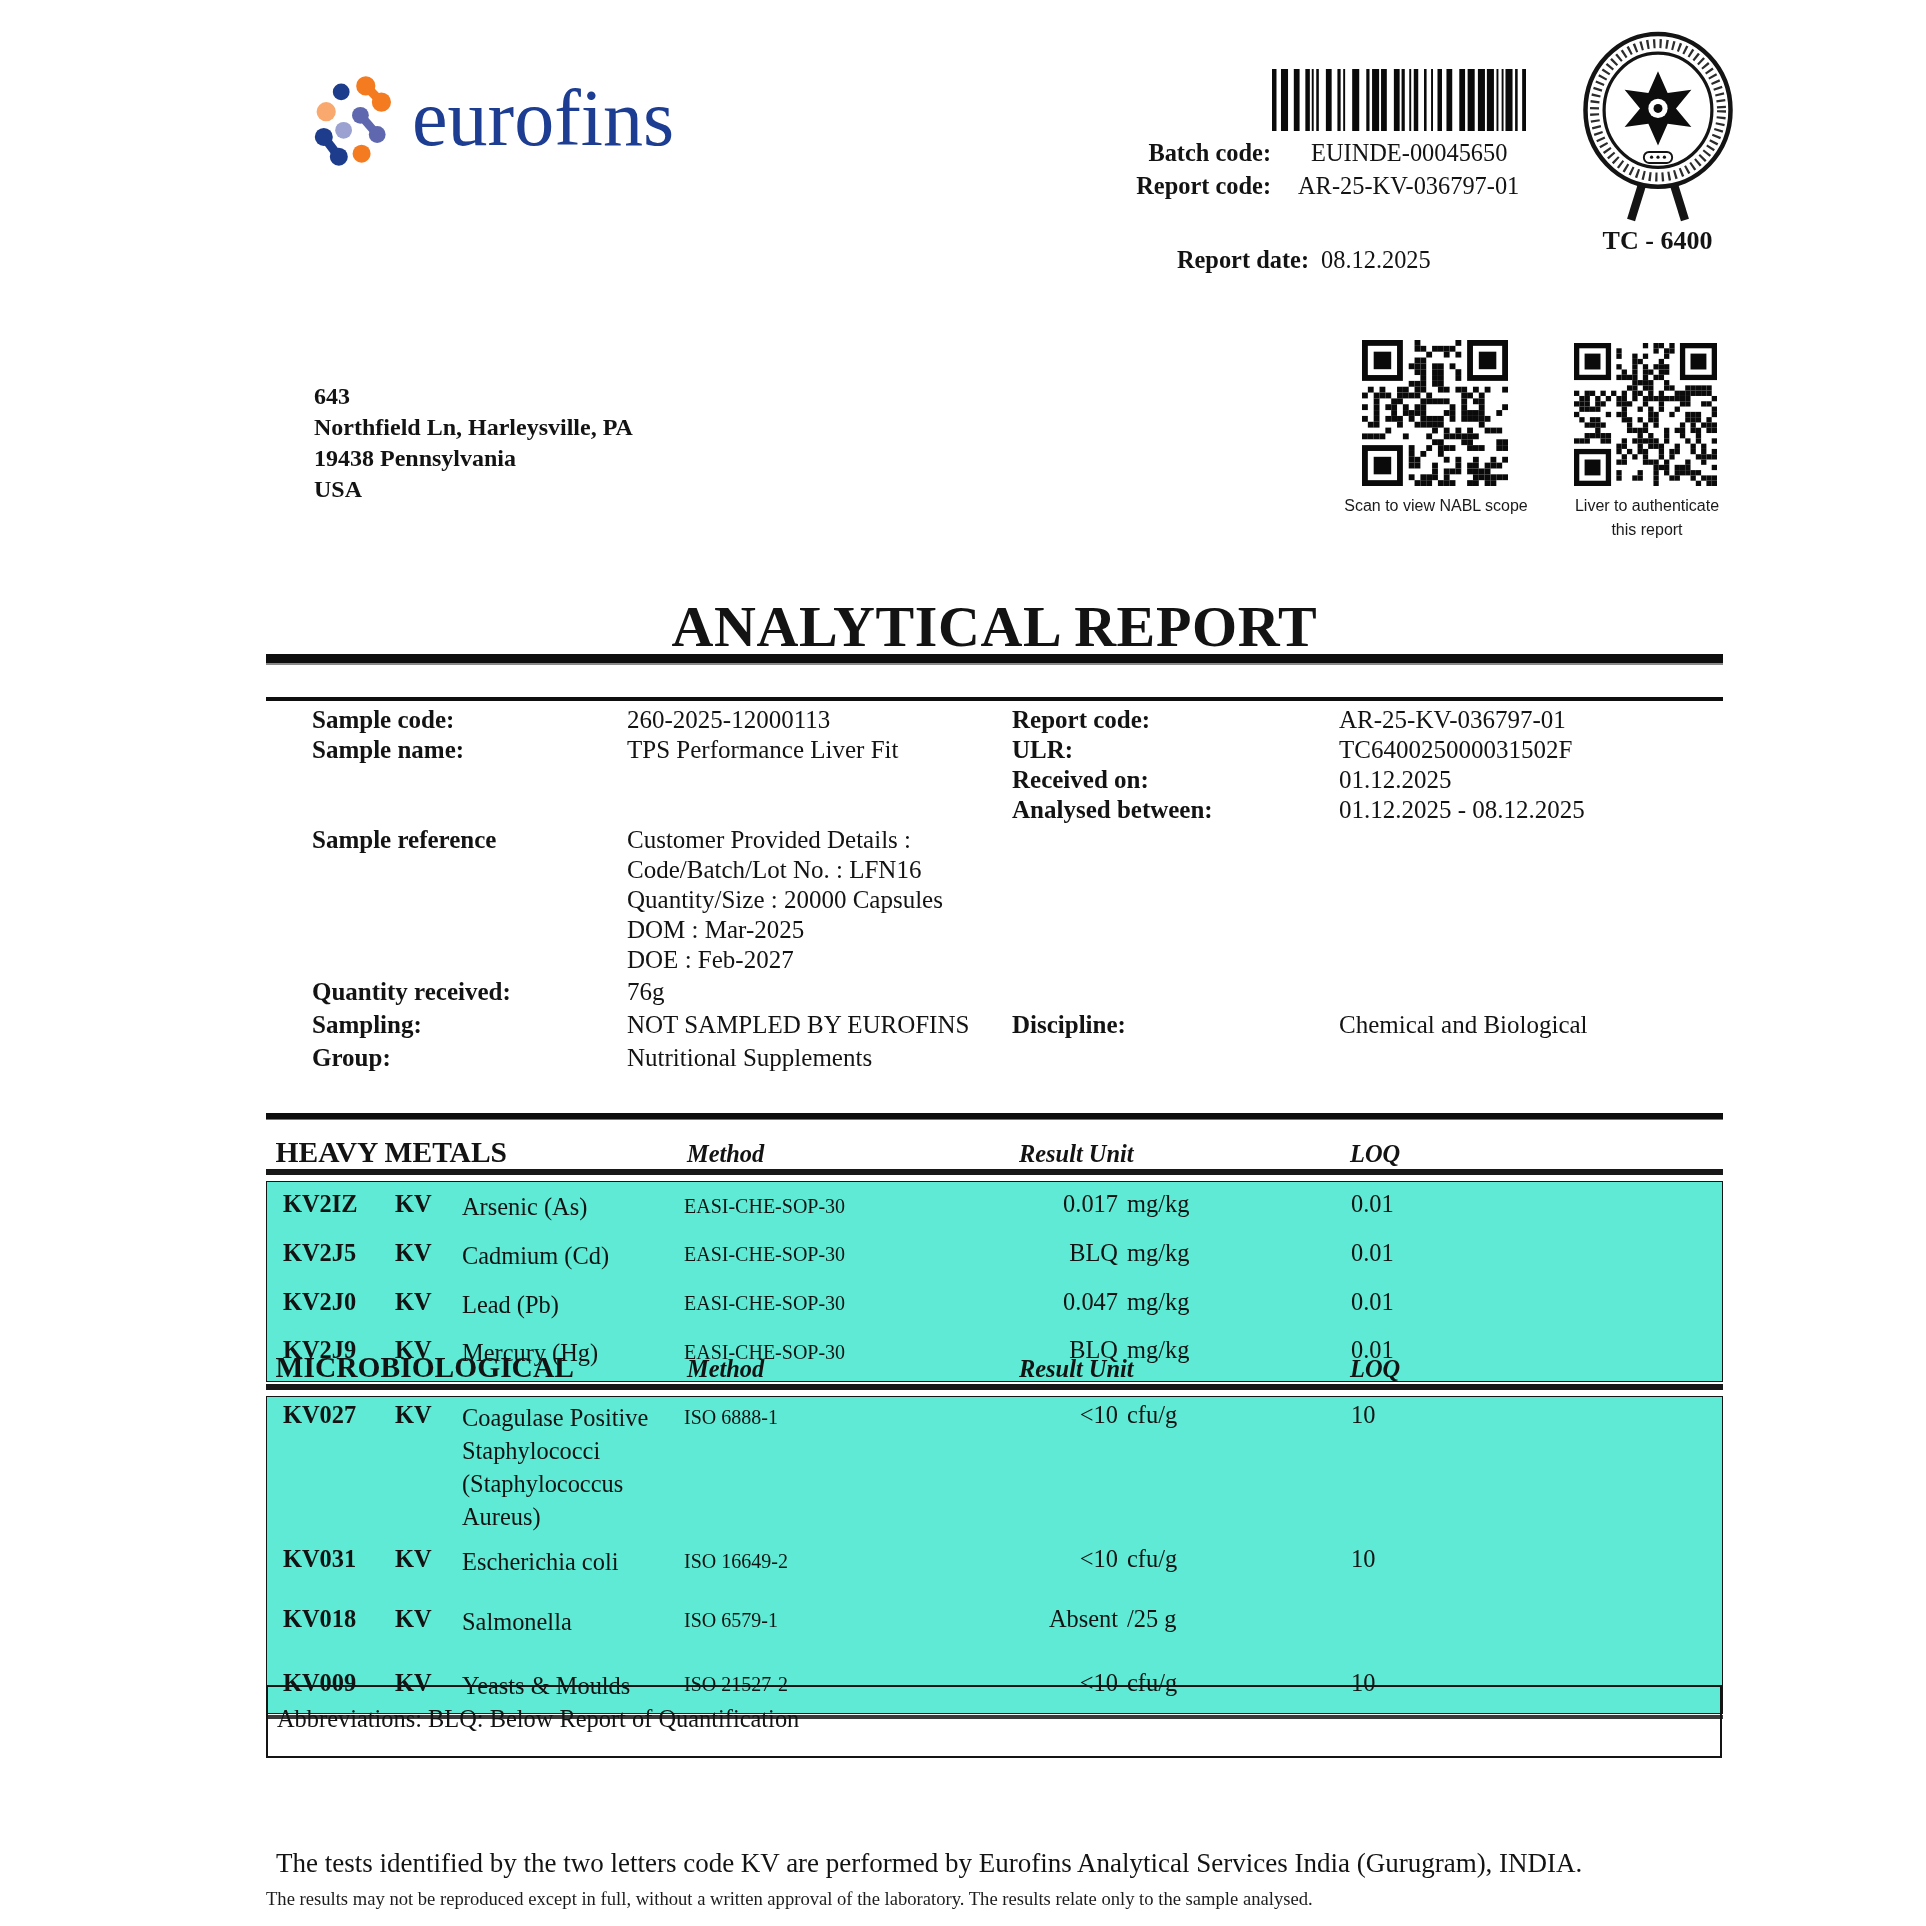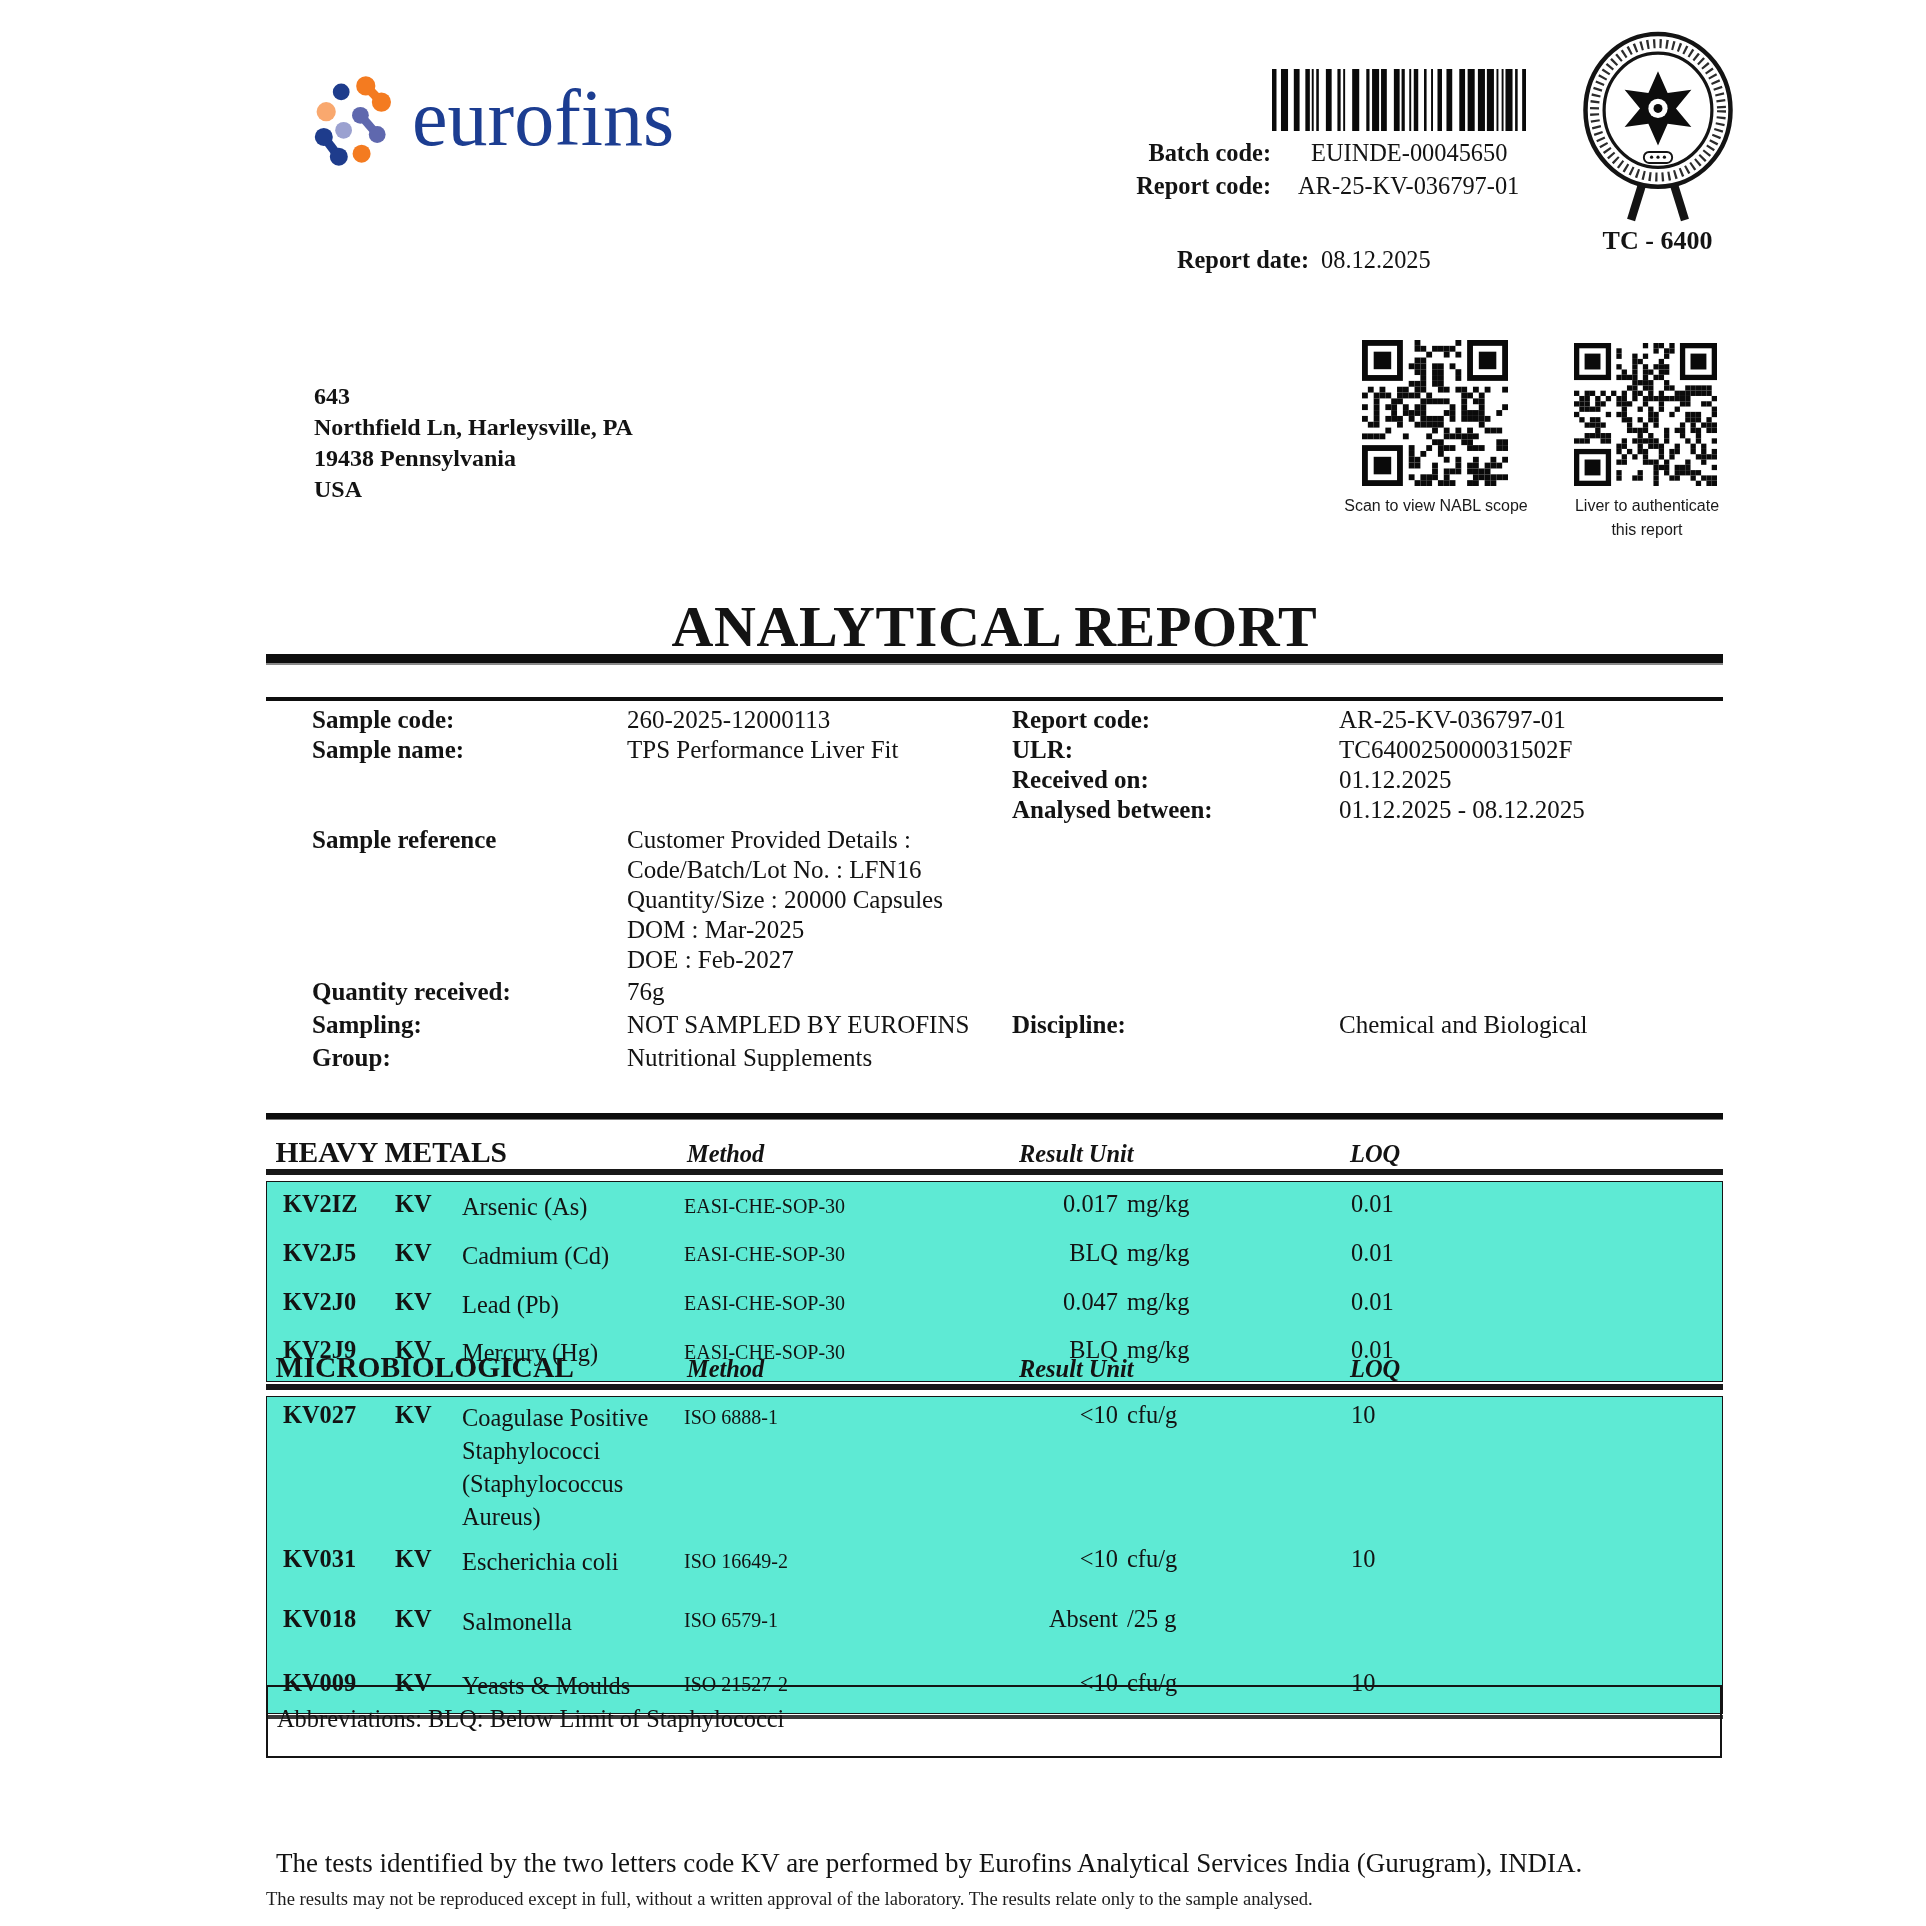--- a/index.html
+++ b/index.html
@@ -810,21 +810,21 @@
           <div class="rr-unit">cfu/g</div>
           <div class="rr-loq">10</div>
         </div>
       </div>
     <div class="sec-after"></div>
   </div>
 
   <div class="abs" id="abbrev-box">
     <div id="abbrev-text">
       <b>Abbreviations:</b>
-      <span>BLQ: Below Limit of Staphylococci</span>
+      <span>BLQ: Below Report of Quantification</span>
     </div>
   </div>
 
   <div class="abs" id="kv-note">The tests identified by the two letters code KV are performed by Eurofins Analytical Services India (Gurugram), INDIA.</div>
   <div class="abs" id="footer-note">The results may not be reproduced except in full, without a written approval of the laboratory. The results relate only to the sample analysed.</div>
 
 </div>
 
 
 </body></html>

